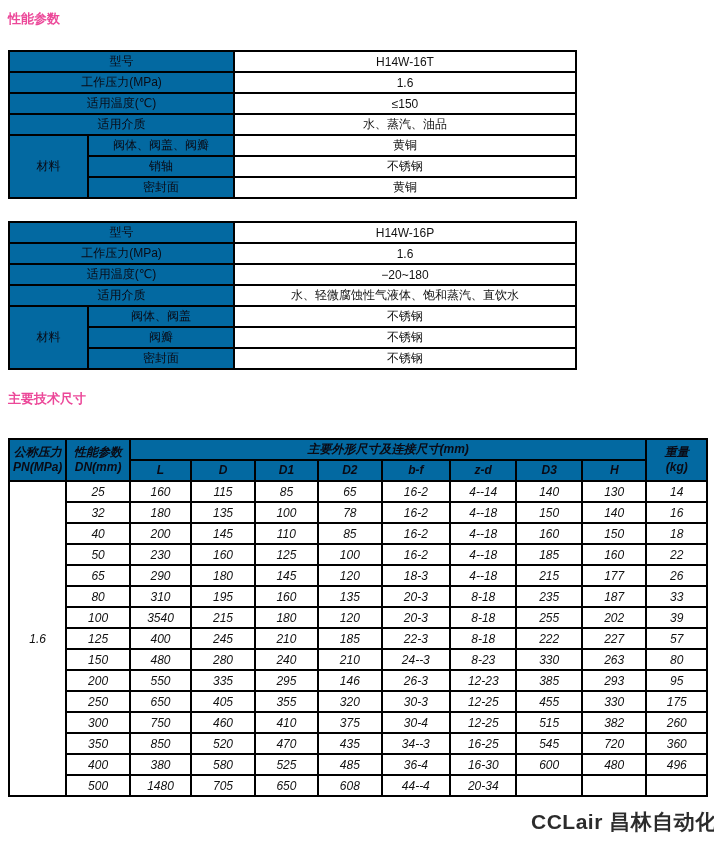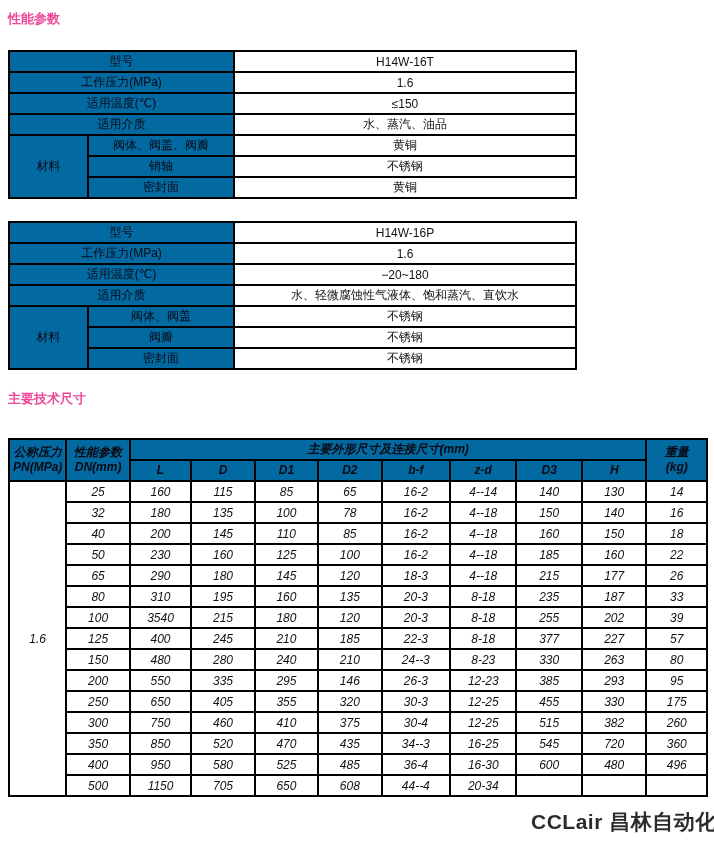--- a/index.html
+++ b/index.html
@@ -272,21 +272,21 @@
         <td>39</td>
       </tr>
       <tr>
         <td>125</td>
         <td>400</td>
         <td>245</td>
         <td>210</td>
         <td>185</td>
         <td>22-3</td>
         <td>8-18</td>
-        <td>377</td>
+        <td>222</td>
         <td>227</td>
         <td>57</td>
       </tr>
       <tr>
         <td>150</td>
         <td>480</td>
         <td>280</td>
         <td>240</td>
         <td>210</td>
         <td>24--3</td>
@@ -338,33 +338,33 @@
         <td>470</td>
         <td>435</td>
         <td>34--3</td>
         <td>16-25</td>
         <td>545</td>
         <td>720</td>
         <td>360</td>
       </tr>
       <tr>
         <td>400</td>
-        <td>950</td>
+        <td>380</td>
         <td>580</td>
         <td>525</td>
         <td>485</td>
         <td>36-4</td>
         <td>16-30</td>
         <td>600</td>
         <td>480</td>
         <td>496</td>
       </tr>
       <tr>
         <td>500</td>
-        <td>1150</td>
+        <td>1480</td>
         <td>705</td>
         <td>650</td>
         <td>608</td>
         <td>44--4</td>
         <td>20-34</td>
         <td></td>
         <td></td>
         <td></td>
       </tr>
     </tbody>

